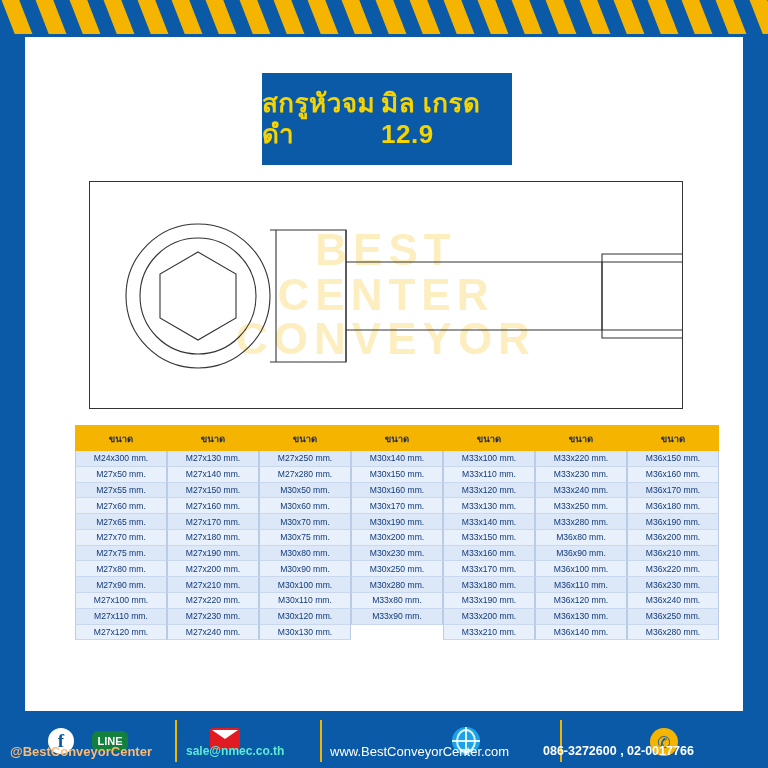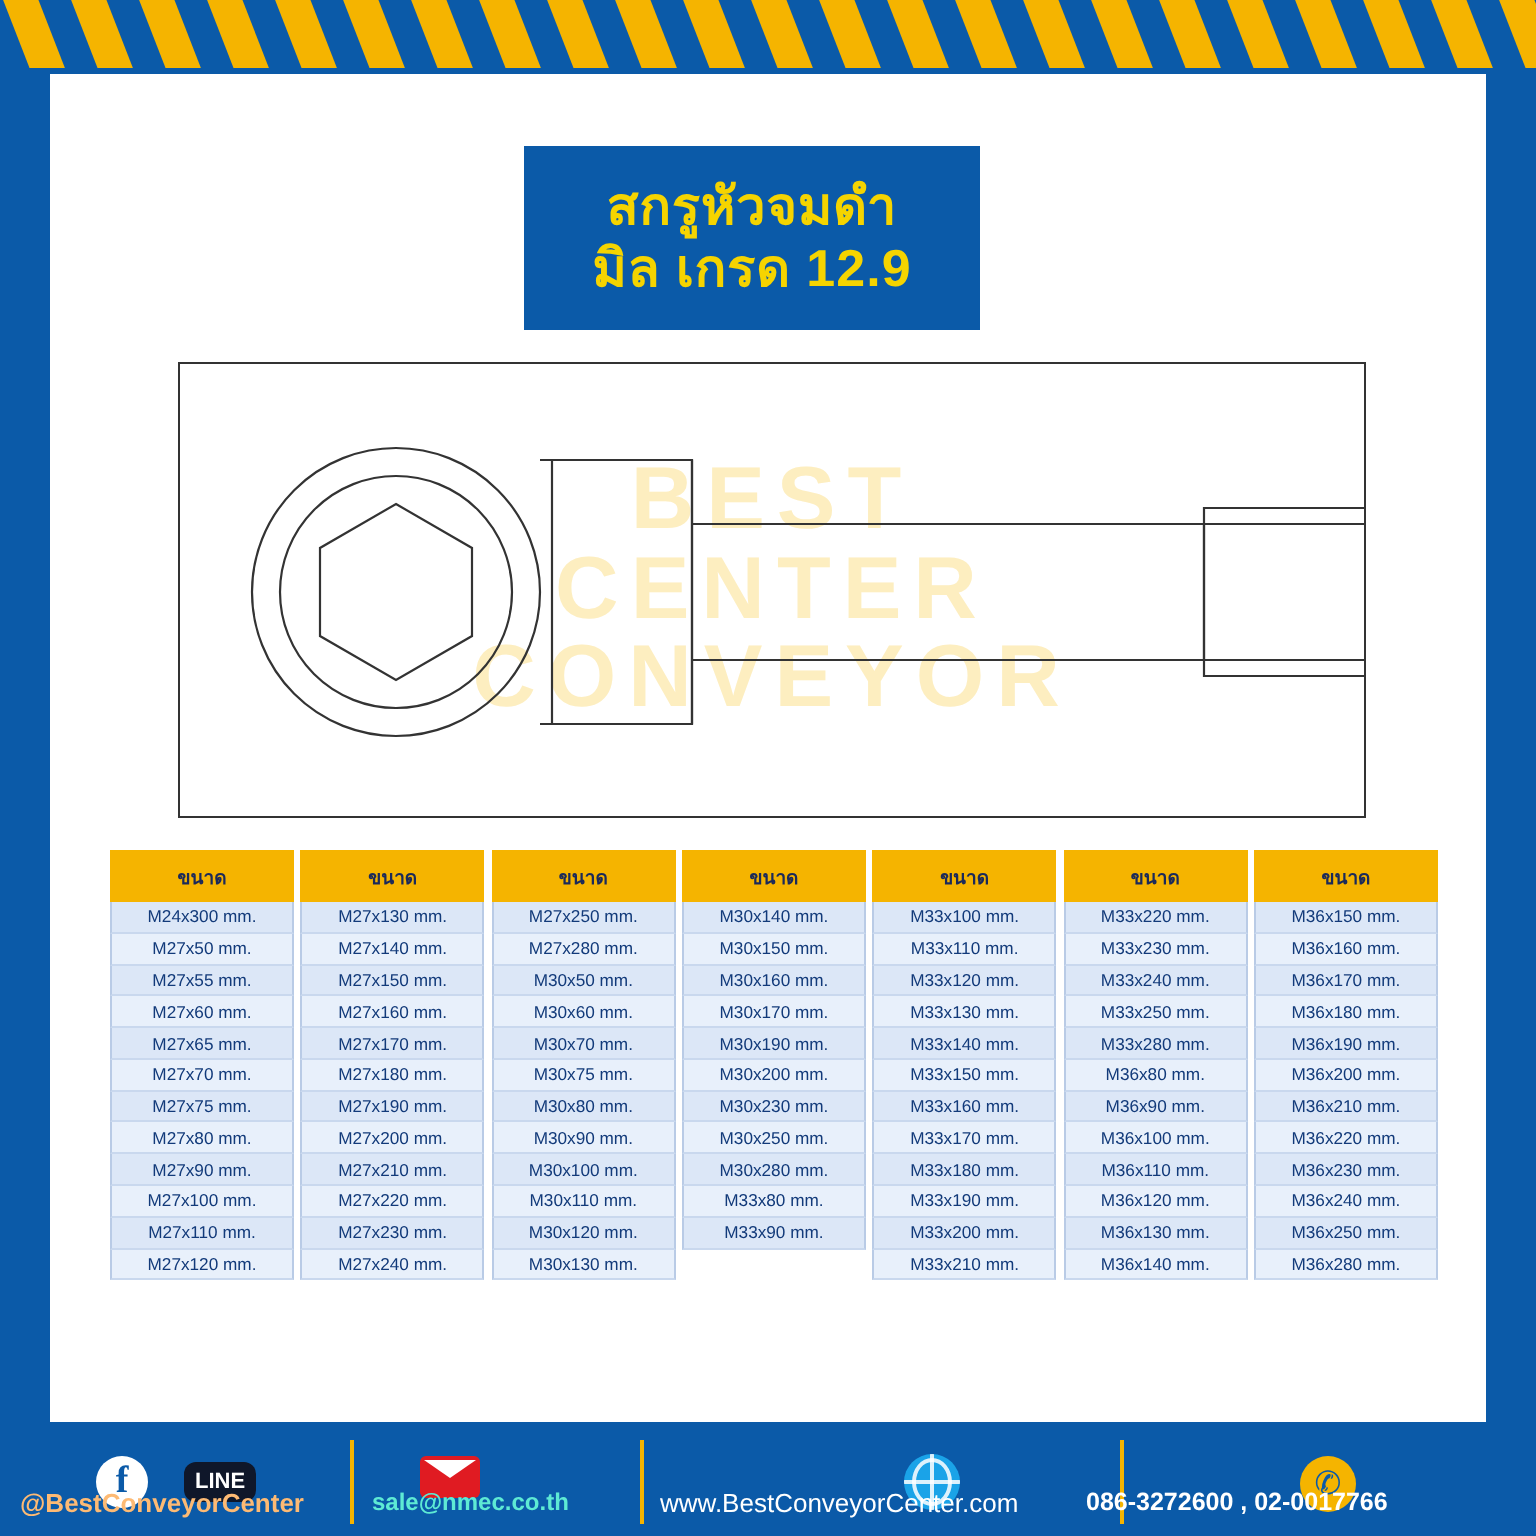--- a/index.html
+++ b/index.html
@@ -19,23 +19,23 @@
     background: #f5b400;
     clip-path: polygon(0 0, 52% 0, 100% 100%, 48% 100%);
   }
   
   .page {
     position: absolute; left: 22px; top: 34px; width: 724px; height: 680px;
     background: #ffffff; border: 3px solid #0b5aa8;
   }
   
   .title-plate {
-    position: absolute; left: 237px; top: 36px; width: 228px; height: 92px;
+    position: absolute; left: 237px; top: 36px; width: 250px; height: 92px;
     background: #0b5aa8;
-    display: flex; flex-direction: column; align-items: center; justify-content: center;
+    display: flex; flex-direction: row; align-items: center; justify-content: center;
     color: #f5d400;
     line-height: 1.18;
   }
   .title-line { font-size: 26px; font-weight: bold; letter-spacing: .5px; }
   
   .draw-frame {
     position: absolute; left: 64px; top: 144px; width: 594px; height: 228px;
     border: 1px solid #333; background: #fff; overflow: hidden;
   }
   .wm {
@@ -43,21 +43,21 @@
     display: flex; flex-direction: column; align-items: center; justify-content: center;
     color: #fdeec0; font-size: 44px; font-weight: bold; letter-spacing: 6px;
     line-height: 1.02; pointer-events: none;
   }
   .wm div { white-space: nowrap; }
   
   .screw { position: absolute; left: 0; top: 0; }
   
   .tables {
     position: absolute; left: 30px; top: 388px; width: 664px;
-    display: flex; gap: 0; justify-content: space-between;
+    display: flex; gap: 0; justify-content: flex-end;
   }
   .col { width: 92px; }
   .col-head {
     background: #f5b400; color: #1b2a5a; font-size: 9.5px; font-weight: bold;
     text-align: center; padding: 5px 0 4px; border: 1px solid #f5b400;
   }
   .cell {
     background: #dce7f7; color: #123a7a; font-size: 8.6px;
     text-align: center; padding: 2.4px 0;
     border-left: 1px solid #b9cbe6; border-right: 1px solid #b9cbe6;
@@ -78,21 +78,21 @@
   .i-web { position: absolute; left: 452px; top: 13px; }
   .t-web { position: absolute; left: 330px; top: 30px; color:#fff; font-size: 13px; font-weight: normal; }
   .i-phone { position: absolute; left: 650px; top: 14px; }
   .t-phone { position: absolute; left: 543px; top: 30px; color:#fff; font-size: 12.5px; font-weight: bold; }
   .fbicon {
     width: 26px; height: 26px; border-radius: 50%; background: #fff; color: #0b5aa8;
     font-size: 19px; font-weight: bold; display: flex; align-items: center; justify-content: center;
     font-family: "Liberation Serif", serif;
   }
   .lineicon {
-    width: 36px; height: 20px; border-radius: 6px; background: #0f172a; color: #fff;
+    width: 36px; height: 20px; border-radius: 6px; background: #15803d; color: #fff;
     font-size: 11px; font-weight: bold; display: flex; align-items: center; justify-content: center;
   }
   .mailicon {
     width: 30px; height: 21px; background: #e01b22; border-radius: 3px; position: relative;
   }
   .mailicon:after {
     content: ""; position: absolute; left: 2px; top: 2px; width: 26px; height: 17px;
     border-top: 9px solid #fff; border-left: 13px solid transparent; border-right: 13px solid transparent;
     box-sizing: border-box;
   }

